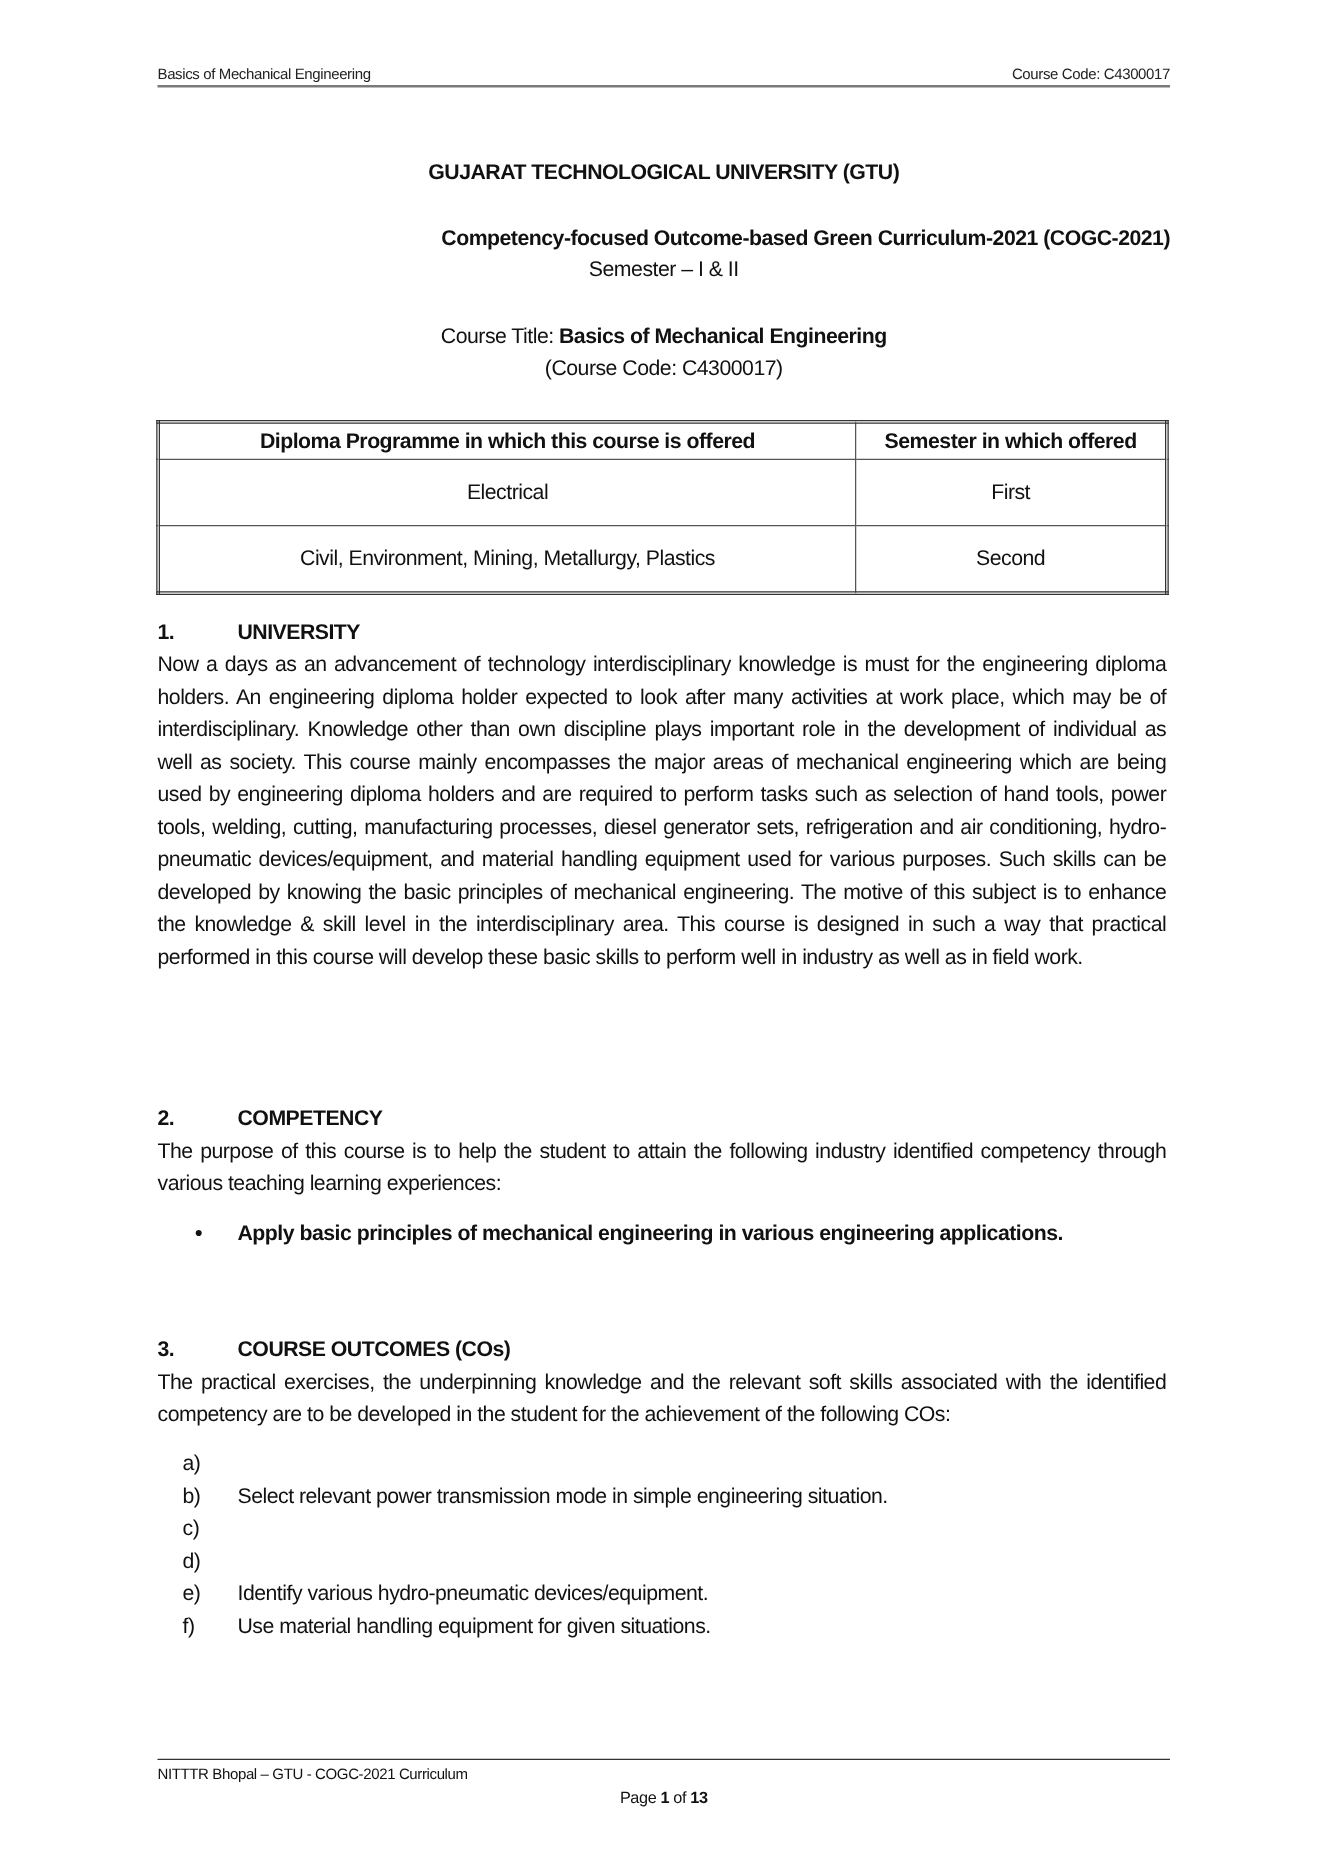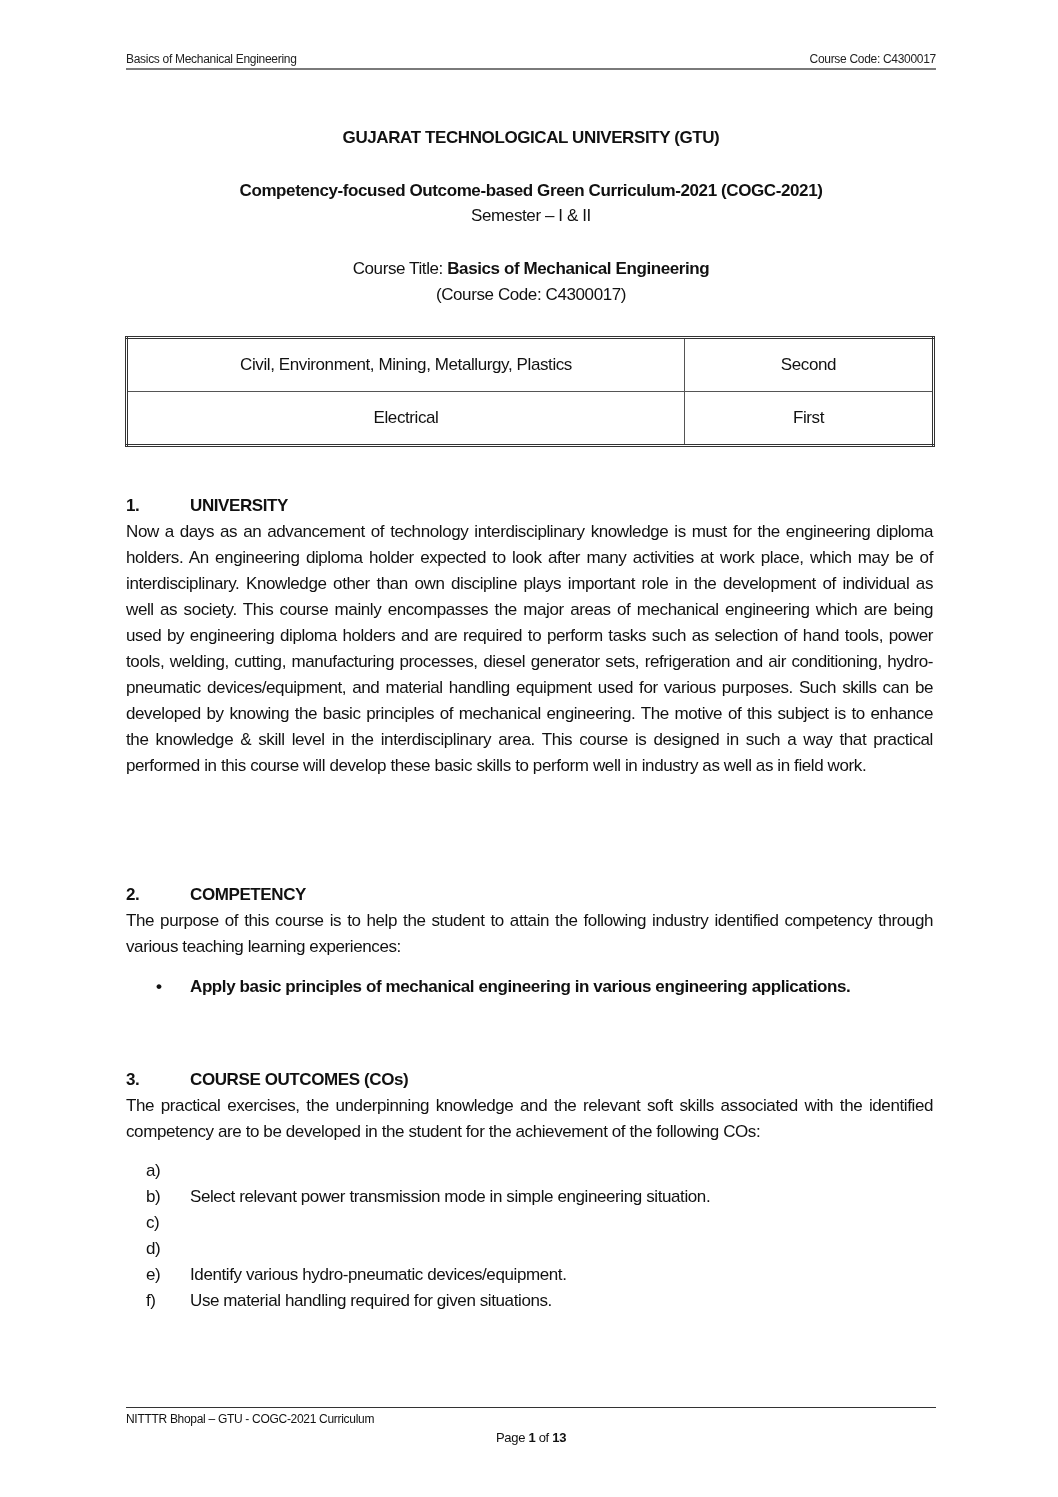--- a/index.html
+++ b/index.html
@@ -4,21 +4,21 @@
 <style>
   html, body { margin: 0; padding: 0; background: #ffffff; }
   body { width: 1058px; height: 1497px; position: relative; overflow: hidden;
          font-family: "Liberation Sans", sans-serif; color: #111; }
   .hdr { position: absolute; left: 126px; top: 52px; width: 810px; font-size: 12px; color: #222;
          display: flex; justify-content: space-between; letter-spacing: -0.3px; }
   .hdr-rule { position: absolute; left: 126px; top: 68px; width: 810px; height: 2px; background: #7a7a7a; }
   .center { position: absolute; left: 126px; width: 810px; text-align: center; letter-spacing: -0.4px; }
   .b { font-weight: bold; }
   .t1 { top: 128px; font-size: 17px; font-weight: bold; }
-  .t2 { top: 181px; font-size: 17px; font-weight: bold; }
+  .t2 { top: 181px; font-size: 17px; font-weight: bold; text-align: right; }
   .t3 { top: 206px; font-size: 17px; }
   .t4 { top: 259px; font-size: 17px; }
   .t5 { top: 285px; font-size: 17px; text-align: center; }
   table.prog { position: absolute; left: 125px; top: 336px; width: 810px; border-collapse: collapse;
                border: 3px double #333; font-size: 17px; letter-spacing: -0.4px; }
   table.prog th, table.prog td { border: 1px solid #555; text-align: center; }
   table.prog th { font-weight: bold; height: 26px; }
   table.prog td { height: 50px; }
   table.prog th.c1, table.prog td.c1 { width: 554px; }
   .sec { position: absolute; left: 126px; width: 807px; font-size: 17px; letter-spacing: -0.4px; line-height: 26px; }
@@ -47,27 +47,31 @@
 <div class="center t1">GUJARAT TECHNOLOGICAL UNIVERSITY (GTU)</div>
 <div class="center t2">Competency-focused Outcome-based Green Curriculum-2021 (COGC-2021)</div>
 <div class="center t3">Semester –  I &amp; II</div>
 <div class="center t4">
   <span>Course Title: </span><span class="b">Basics of Mechanical Engineering</span>
 </div>
 <div class="center t5">(Course Code: C4300017)</div>
 
 <table class="prog">
   <tbody>
-  <tr>
-    <td class="c1">Civil, Environment, Mining, Metallurgy, Plastics</td>
-    <td>Second</td>
+      <tr>
+    <th class="c1">Diploma Programme in which this course is offered</th>
+    <th>Semester in which offered</th>
   </tr>
   <tr>
     <td class="c1">Electrical</td>
     <td>First</td>
+  </tr>
+  <tr>
+    <td class="c1">Civil, Environment, Mining, Metallurgy, Plastics</td>
+    <td>Second</td>
   </tr>
 </tbody>
   </table>
 
 <div class="sec" style="top:493px;">
   <div class="sec-h">
     <span class="num">1.</span>
     <span>UNIVERSITY</span>
   </div>
   <div class="just">Now a days as an advancement of technology interdisciplinary knowledge is must for the engineering diploma holders. An engineering diploma holder expected to look after many activities at work place, which may be of interdisciplinary. Knowledge other than own discipline plays important role in the development of individual as well as society. This course mainly encompasses the major areas of mechanical engineering which are being used by engineering diploma holders and are required to perform tasks such as selection of hand tools, power tools, welding, cutting, manufacturing processes, diesel generator sets, refrigeration and air conditioning, hydro-pneumatic devices/equipment, and material handling equipment used for various purposes. Such skills can be developed by knowing the basic principles of mechanical engineering. The motive of this subject is to enhance the knowledge &amp; skill level in the interdisciplinary area. This course is designed in such a way that practical performed in this course will develop these basic skills to perform well in industry as well as in field work.</div>
@@ -104,21 +108,21 @@
       </div>
     <div class="co">
         <span class="lbl">d)</span>
       </div>
     <div class="co">
         <span class="lbl">e)</span>
         <span>Identify various hydro-pneumatic devices/equipment.</span>
       </div>
     <div class="co">
         <span class="lbl">f)</span>
-        <span>Use material handling required for given situations.</span>
+        <span>Use material handling equipment for given situations.</span>
       </div>
   </div>
 </div>
 
 <div class="ftr-rule"></div>
 <div class="ftr-left">NITTTR Bhopal – GTU - COGC-2021 Curriculum</div>
 <div class="ftr-page">
   <span>Page </span><b>1</b><span> of </span><b>13</b>
 </div>
 

